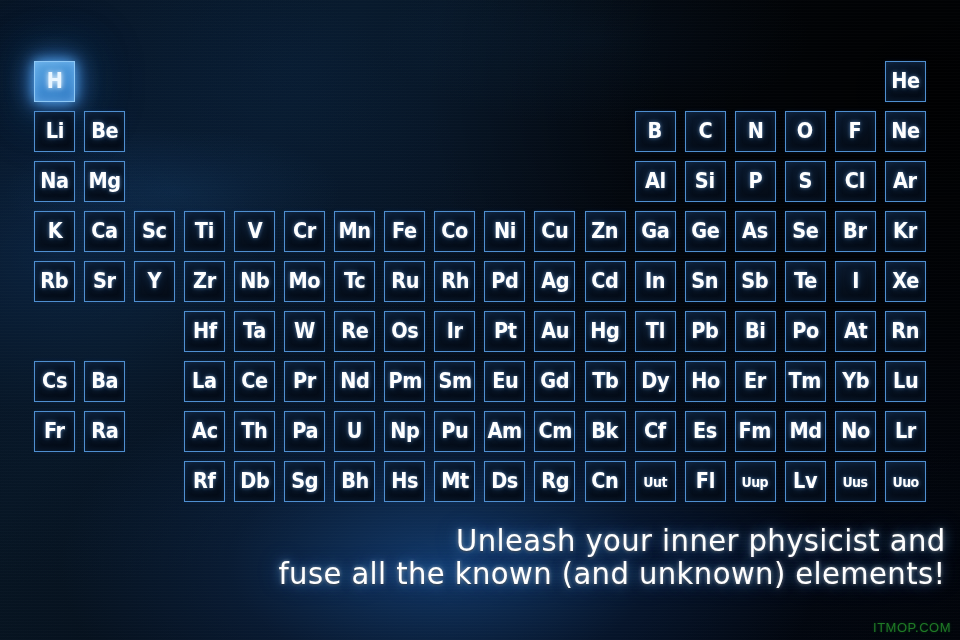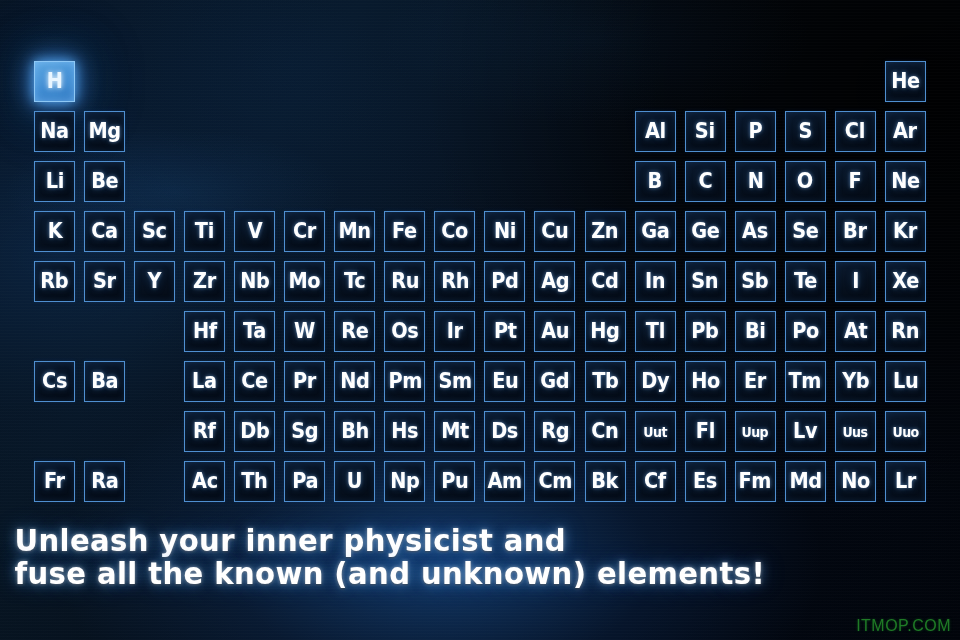--- a/index.html
+++ b/index.html
@@ -104,43 +104,43 @@
 
   .spacer { width: 41px; height: 41px; }
 
   
   #tagline {
     position: absolute;
     left: 0;
     right: 0;
     top: 524px;
     z-index: 3;
-    text-align: left;
+    text-align: right;
     font-family: "DejaVu Sans", sans-serif;
-    font-weight: 700;
+    font-weight: 400;
     font-size: 30px;
     line-height: 33px;
     color: #ffffff;
     letter-spacing: 0.4px;
     text-shadow:
       0 0 4px rgba(255,255,255,0.45),
       0 0 12px rgba(120,190,255,0.55),
       0 0 24px rgba(50,130,220,0.45),
       0 1px 2px rgba(0,0,0,0.85);
   }
   #tagline .line { display: block; transform: scaleX(0.97); }
 
   
   #watermark {
     position: absolute;
     right: 9px;
     bottom: 5px;
     z-index: 4;
     font-family: "Liberation Sans", sans-serif;
-    font-size: 16px;
+    font-size: 13px;
     font-weight: 400;
     letter-spacing: 0.5px;
     color: #1f7a26;
     text-shadow: 0 0 3px rgba(20,120,30,0.45);
     margin-left: 8px;
   }
 </style>
 </head>
 <body>
 
@@ -166,20 +166,56 @@
         <div class="spacer"></div>
         <div class="spacer"></div>
         <div class="spacer"></div>
         <div class="spacer"></div>
         <div class="cell">
           <span class="sym">He</span>
         </div>
       </div>
       <div class="p-row">
         <div class="cell">
+          <span class="sym">Li</span>
+        </div>
+        <div class="cell">
+          <span class="sym">Be</span>
+        </div>
+        <div class="spacer"></div>
+        <div class="spacer"></div>
+        <div class="spacer"></div>
+        <div class="spacer"></div>
+        <div class="spacer"></div>
+        <div class="spacer"></div>
+        <div class="spacer"></div>
+        <div class="spacer"></div>
+        <div class="spacer"></div>
+        <div class="spacer"></div>
+        <div class="cell">
+          <span class="sym">B</span>
+        </div>
+        <div class="cell">
+          <span class="sym">C</span>
+        </div>
+        <div class="cell">
+          <span class="sym">N</span>
+        </div>
+        <div class="cell">
+          <span class="sym">O</span>
+        </div>
+        <div class="cell">
+          <span class="sym">F</span>
+        </div>
+        <div class="cell">
+          <span class="sym">Ne</span>
+        </div>
+      </div>
+      <div class="p-row">
+        <div class="cell">
           <span class="sym">Na</span>
         </div>
         <div class="cell">
           <span class="sym">Mg</span>
         </div>
         <div class="spacer"></div>
         <div class="spacer"></div>
         <div class="spacer"></div>
         <div class="spacer"></div>
         <div class="spacer"></div>
@@ -202,56 +238,20 @@
         </div>
         <div class="cell">
           <span class="sym">Cl</span>
         </div>
         <div class="cell">
           <span class="sym">Ar</span>
         </div>
       </div>
       <div class="p-row">
         <div class="cell">
-          <span class="sym">Li</span>
-        </div>
-        <div class="cell">
-          <span class="sym">Be</span>
-        </div>
-        <div class="spacer"></div>
-        <div class="spacer"></div>
-        <div class="spacer"></div>
-        <div class="spacer"></div>
-        <div class="spacer"></div>
-        <div class="spacer"></div>
-        <div class="spacer"></div>
-        <div class="spacer"></div>
-        <div class="spacer"></div>
-        <div class="spacer"></div>
-        <div class="cell">
-          <span class="sym">B</span>
-        </div>
-        <div class="cell">
-          <span class="sym">C</span>
-        </div>
-        <div class="cell">
-          <span class="sym">N</span>
-        </div>
-        <div class="cell">
-          <span class="sym">O</span>
-        </div>
-        <div class="cell">
-          <span class="sym">F</span>
-        </div>
-        <div class="cell">
-          <span class="sym">Ne</span>
-        </div>
-      </div>
-      <div class="p-row">
-        <div class="cell">
           <span class="sym">K</span>
         </div>
         <div class="cell">
           <span class="sym">Ca</span>
         </div>
         <div class="cell">
           <span class="sym">Sc</span>
         </div>
         <div class="cell">
           <span class="sym">Ti</span>
@@ -450,20 +450,74 @@
           <span class="sym">Er</span>
         </div>
         <div class="cell">
           <span class="sym">Tm</span>
         </div>
         <div class="cell">
           <span class="sym">Yb</span>
         </div>
         <div class="cell">
           <span class="sym">Lu</span>
+        </div>
+      </div>
+      <div class="p-row">
+        <div class="cell">
+          <span class="sym">Fr</span>
+        </div>
+        <div class="cell">
+          <span class="sym">Ra</span>
+        </div>
+        <div class="spacer"></div>
+        <div class="cell">
+          <span class="sym">Ac</span>
+        </div>
+        <div class="cell">
+          <span class="sym">Th</span>
+        </div>
+        <div class="cell">
+          <span class="sym">Pa</span>
+        </div>
+        <div class="cell">
+          <span class="sym">U</span>
+        </div>
+        <div class="cell">
+          <span class="sym">Np</span>
+        </div>
+        <div class="cell">
+          <span class="sym">Pu</span>
+        </div>
+        <div class="cell">
+          <span class="sym">Am</span>
+        </div>
+        <div class="cell">
+          <span class="sym">Cm</span>
+        </div>
+        <div class="cell">
+          <span class="sym">Bk</span>
+        </div>
+        <div class="cell">
+          <span class="sym">Cf</span>
+        </div>
+        <div class="cell">
+          <span class="sym">Es</span>
+        </div>
+        <div class="cell">
+          <span class="sym">Fm</span>
+        </div>
+        <div class="cell">
+          <span class="sym">Md</span>
+        </div>
+        <div class="cell">
+          <span class="sym">No</span>
+        </div>
+        <div class="cell">
+          <span class="sym">Lr</span>
         </div>
       </div>
       <div class="p-row">
         <div class="spacer"></div>
         <div class="spacer"></div>
         <div class="spacer"></div>
         <div class="cell">
           <span class="sym">Rf</span>
         </div>
         <div class="cell">
@@ -500,74 +554,20 @@
           <span class="sym">Uup</span>
         </div>
         <div class="cell">
           <span class="sym">Lv</span>
         </div>
         <div class="cell long">
           <span class="sym">Uus</span>
         </div>
         <div class="cell long">
           <span class="sym">Uuo</span>
-        </div>
-      </div>
-      <div class="p-row">
-        <div class="cell">
-          <span class="sym">Fr</span>
-        </div>
-        <div class="cell">
-          <span class="sym">Ra</span>
-        </div>
-        <div class="spacer"></div>
-        <div class="cell">
-          <span class="sym">Ac</span>
-        </div>
-        <div class="cell">
-          <span class="sym">Th</span>
-        </div>
-        <div class="cell">
-          <span class="sym">Pa</span>
-        </div>
-        <div class="cell">
-          <span class="sym">U</span>
-        </div>
-        <div class="cell">
-          <span class="sym">Np</span>
-        </div>
-        <div class="cell">
-          <span class="sym">Pu</span>
-        </div>
-        <div class="cell">
-          <span class="sym">Am</span>
-        </div>
-        <div class="cell">
-          <span class="sym">Cm</span>
-        </div>
-        <div class="cell">
-          <span class="sym">Bk</span>
-        </div>
-        <div class="cell">
-          <span class="sym">Cf</span>
-        </div>
-        <div class="cell">
-          <span class="sym">Es</span>
-        </div>
-        <div class="cell">
-          <span class="sym">Fm</span>
-        </div>
-        <div class="cell">
-          <span class="sym">Md</span>
-        </div>
-        <div class="cell">
-          <span class="sym">No</span>
-        </div>
-        <div class="cell">
-          <span class="sym">Lr</span>
         </div>
       </div>
     </div>
 
   <div id="tagline">
     <span class="line">Unleash your inner physicist and</span>
     <span class="line">fuse all the known (and unknown) elements!</span>
   </div>
 
   <div id="watermark">ITMOP.COM</div>

